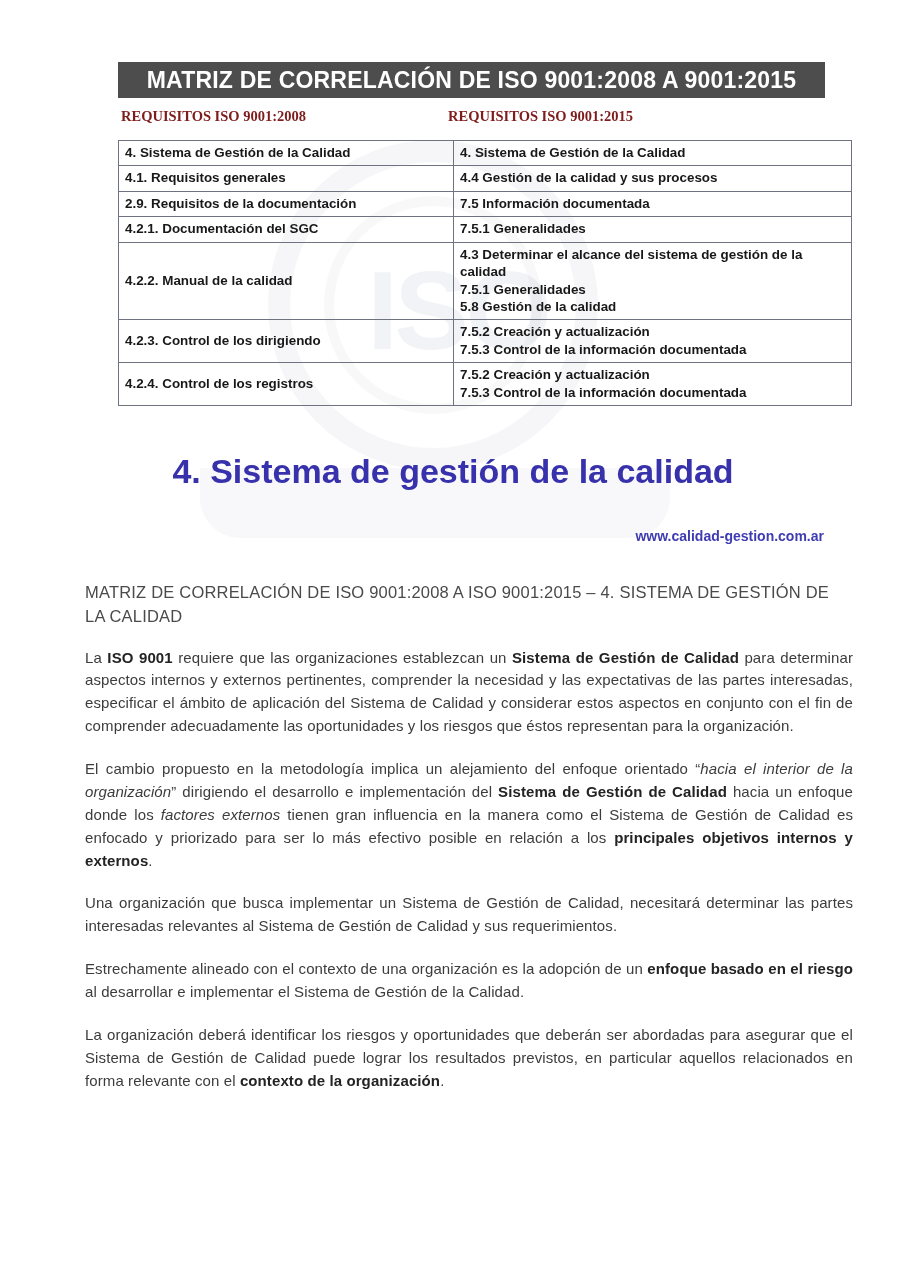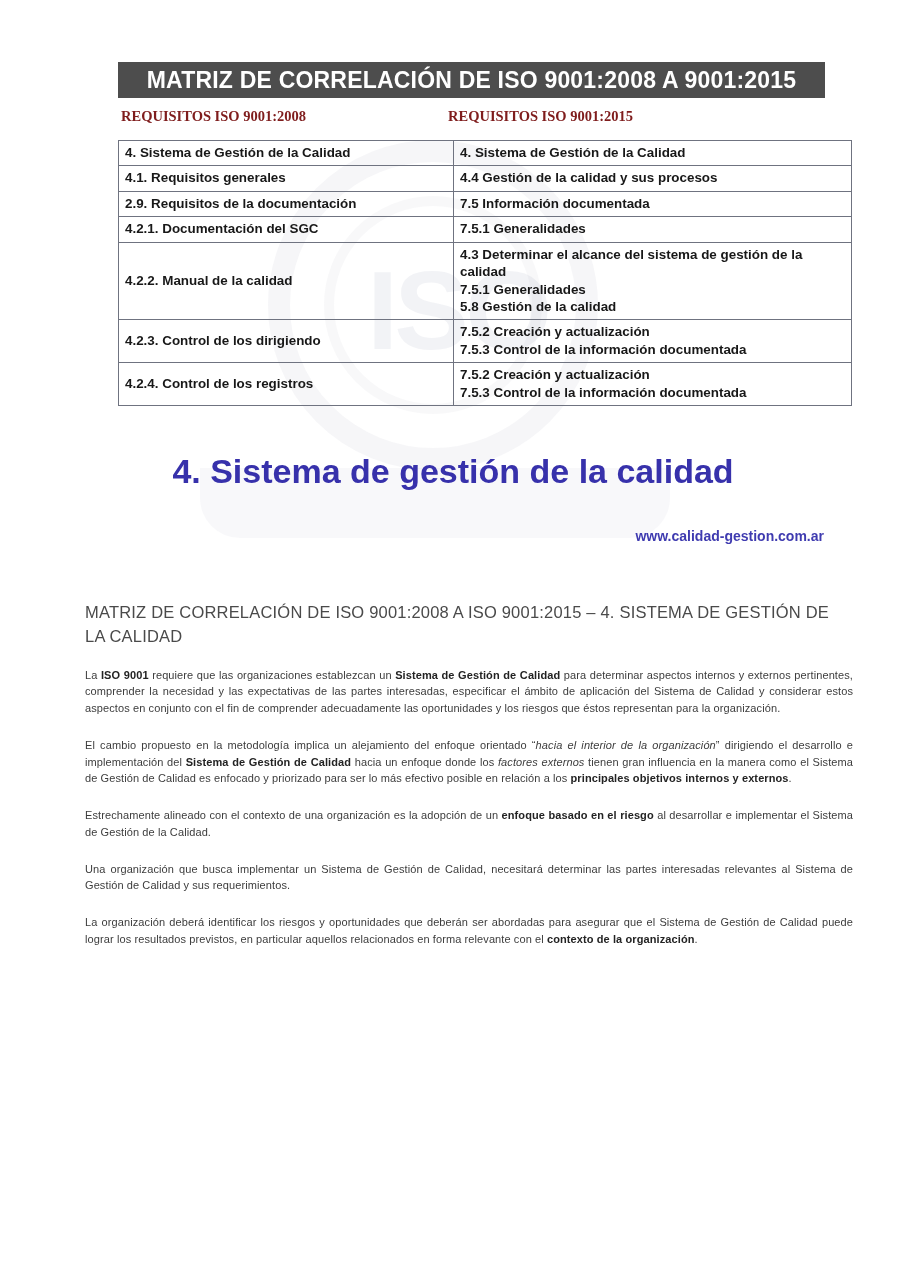--- a/index.html
+++ b/index.html
@@ -180,33 +180,33 @@
     font-size: 14px;
     font-weight: bold;
     color: #3f3bb0;
     font-family: "Liberation Sans", sans-serif;
   }
 
   
   .article {
     position: absolute;
     left: 85px;
-    top: 600px;
+    top: 580px;
     width: 768px;
   }
   .article-title {
     font-size: 16.5px;
     line-height: 1.47;
     color: #4a4a4a;
     letter-spacing: 0.2px;
     margin: 0 0 18px 0;
     font-family: "Liberation Sans", sans-serif;
   }
   .para {
-    font-size: 11px;
+    font-size: 15px;
     line-height: 1.525;
     color: #3c3c3c;
     text-align: justify;
     margin: 0 0 20px 0;
     letter-spacing: 0.1px;
     font-family: "Liberation Sans", sans-serif;
   }
   .para:last-child { margin-bottom: 0; }
   .para b { font-weight: bold; color: #232323; }
   .para i { font-style: italic; }
@@ -283,19 +283,19 @@
     <div class="blue-heading">4. Sistema de gestión de la calidad</div>
 
     <div class="site-url">www.calidad-gestion.com.ar</div>
   </div>
 
   <div class="article">
     <div class="article-title">MATRIZ DE CORRELACIÓN DE ISO 9001:2008 A ISO 9001:2015 – 4. SISTEMA DE GESTIÓN DE LA CALIDAD</div>
     <div id="paragraphs">
         <div class="para"><span>La </span><b>ISO 9001</b><span> requiere que las organizaciones establezcan un </span><b>Sistema de Gestión de Calidad</b><span> para determinar aspectos internos y externos pertinentes, comprender la necesidad y las expectativas de las partes interesadas, especificar el ámbito de aplicación del Sistema de Calidad y considerar estos aspectos en conjunto con el fin de comprender adecuadamente las oportunidades y los riesgos que éstos representan para la organización.</span></div>
         <div class="para"><span>El cambio propuesto en la metodología implica un alejamiento del enfoque orientado “</span><i>hacia el interior de la organización</i><span>” dirigiendo el desarrollo e implementación del </span><b>Sistema de Gestión de Calidad</b><span> hacia un enfoque donde los </span><i>factores externos</i><span> tienen gran influencia en la manera como el Sistema de Gestión de Calidad es enfocado y priorizado para ser lo más efectivo posible en relación a los </span><b>principales objetivos internos y externos</b><span>.</span></div>
+        <div class="para"><span>Una organización que busca implementar un Sistema de Gestión de Calidad, necesitará determinar las partes interesadas relevantes al Sistema de Gestión de Calidad y sus requerimientos.</span></div>
         <div class="para"><span>Estrechamente alineado con el contexto de una organización es la adopción de un </span><b>enfoque basado en el riesgo</b><span> al desarrollar e implementar el Sistema de Gestión de la Calidad.</span></div>
-        <div class="para"><span>Una organización que busca implementar un Sistema de Gestión de Calidad, necesitará determinar las partes interesadas relevantes al Sistema de Gestión de Calidad y sus requerimientos.</span></div>
         <div class="para"><span>La organización deberá identificar los riesgos y oportunidades que deberán ser abordadas para asegurar que el Sistema de Gestión de Calidad puede lograr los resultados previstos, en particular aquellos relacionados en forma relevante con el </span><b>contexto de la organización</b><span>.</span></div>
       </div>
   </div>
 
 </div>
 
 </body></html>

